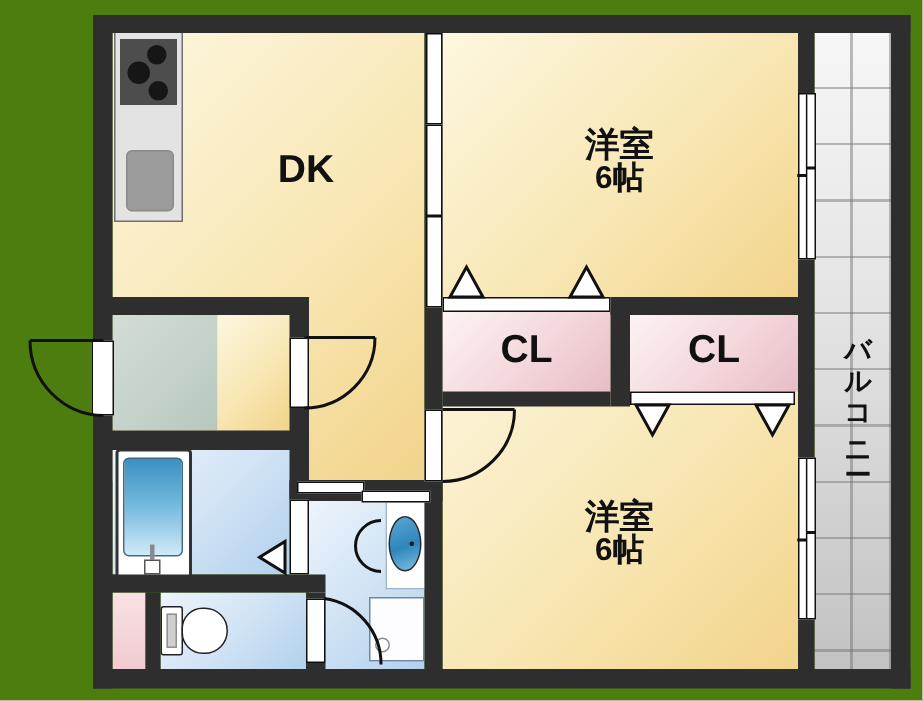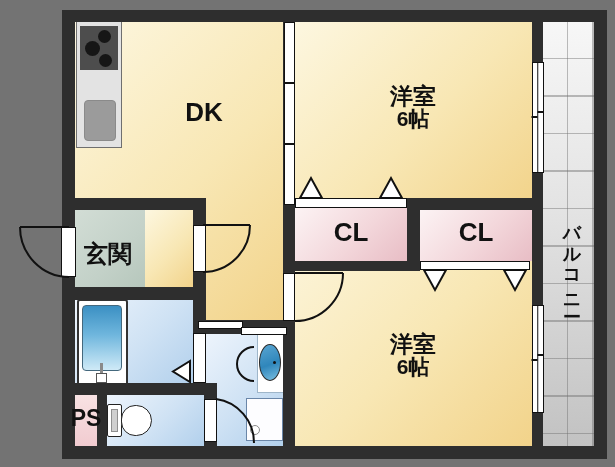--- a/index.html
+++ b/index.html
@@ -1,19 +1,19 @@
 <!DOCTYPE html>
 <html><head>
 <meta charset="utf-8">
 <style>
   * { box-sizing: border-box; margin: 0; padding: 0; }
   html,body { background:#fff; }
   .stage {
     position: relative; width: 615px; height: 467px;
-    background: #737373; overflow: hidden;
+    background: #4d7c0f; overflow: hidden;
     font-family: "Liberation Sans", "DejaVu Sans", sans-serif;
     color: #111;
   }
   .abs { position: absolute; }
   .wall { position: absolute; background: #2e2e2e; z-index: 3; }
   .floor { position: absolute; z-index: 1; }
   .cream { background: linear-gradient(135deg, #fdf7e0 0%, #f8e7b4 55%, #f2d38a 100%); }
   .pinkcl { background: linear-gradient(135deg, #fcf3f4 0%, #f3d7db 55%, #e8bdc5 100%); }
   .blue  { background: linear-gradient(135deg, #edf4fc 0%, #cfe2f4 55%, #b2d0ec 100%); }
   .genkan-gray { background: linear-gradient(135deg, #d2ddd5 0%, #c3d1c8 60%, #b6c7bc 100%); }
@@ -158,19 +158,17 @@
   </div>
 
   <div class="lbl" style="left:363px; top:332px; width:100px;">
     <span class="l1" style="font-size:23px;">洋室</span>
     <span class="l2" style="font-size:21px;">6帖</span>
   </div>
 
   <div class="lbl" style="left:301px; top:219px; width:100px; font-size:26px;">CL</div>
   <div class="lbl" style="left:426px; top:219px; width:100px; font-size:26px;">CL</div>
 
-  <div class="lbl" style="left:58px; top:241px; width:100px; font-size:24px;">玄関</div>
 
-  <div class="lbl" style="left:62px; top:406px; width:48px; font-size:23px;">PS</div>
 
   <div class="lbl vert" style="left:553px; top:188px; width:28px; height:145px; font-size:18px;">バルコニー</div>
 
 </div>
 
 </body></html>

